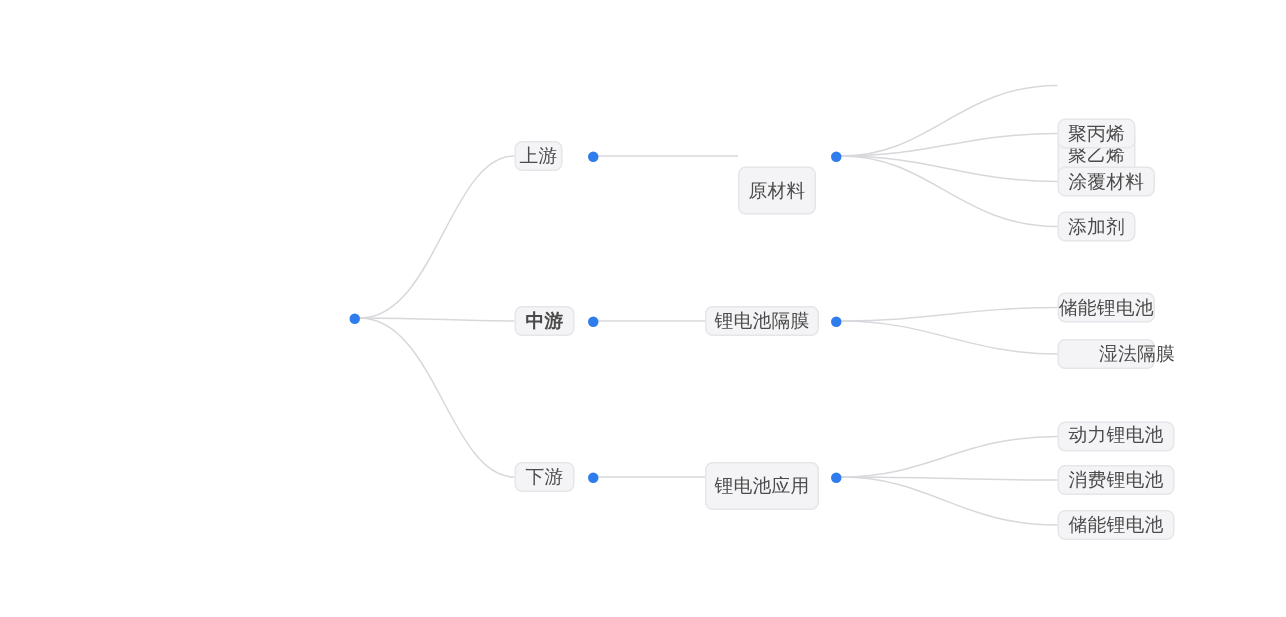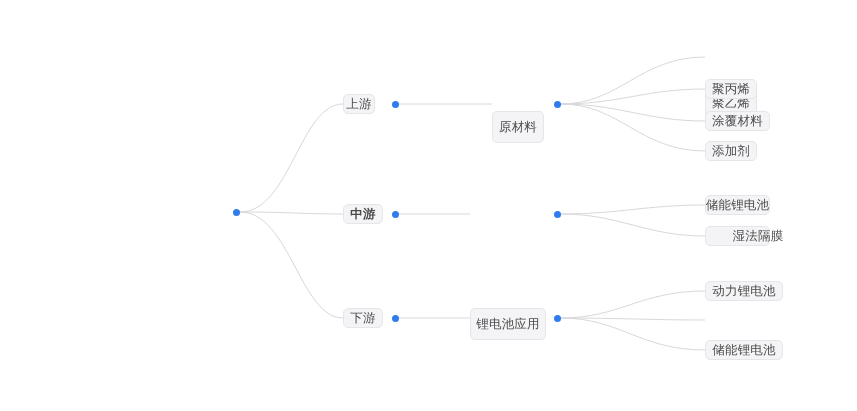--- a/index.html
+++ b/index.html
@@ -71,28 +71,30 @@
       <path d="M 561,214 C 620,214 645,205 705,205" fill="none" stroke="#d8d8dc" stroke-width="1"></path>
       <path d="M 561,214 C 620,214 645,236 705,236" fill="none" stroke="#d8d8dc" stroke-width="1"></path>
       <path d="M 561,318 C 620,318 640,291 705,291" fill="none" stroke="#d8d8dc" stroke-width="1"></path>
       <path d="M 561,318 C 620,318 650,320 705,320" fill="none" stroke="#d8d8dc" stroke-width="1"></path>
       <path d="M 561,318 C 620,318 640,350 705,350" fill="none" stroke="#d8d8dc" stroke-width="1"></path>
     </svg>
     <div class="node" style="left: 343px; top: 94px; width: 32px; height: 20px;">上游</div>
     <div class="node" style="left: 343px; top: 204px; width: 40px; height: 20px; font-weight: bold;">中游</div>
     <div class="node" style="left: 343px; top: 308px; width: 40px; height: 20px;">下游</div>
     <div class="node" style="left: 492px; top: 111px; width: 52px; height: 32px;">原材料</div>
+    <div class="node" style="left: 470px; top: 204px; width: 76px; height: 20px;">锂电池隔膜</div>
     <div class="node" style="left: 470px; top: 308px; width: 76px; height: 32px;">锂电池应用</div>
     <div class="node" style="left: 705px; top: 47px; width: 52px; height: 32px; margin-top: 40px;">聚乙烯</div>
     <div class="node" style="left: 705px; top: 79px; width: 52px; height: 20px;">聚丙烯</div>
     <div class="node" style="left: 705px; top: 111px; width: 65px; height: 20px;">涂覆材料</div>
     <div class="node" style="left: 705px; top: 141px; width: 52px; height: 20px;">添加剂</div>
     <div class="node" style="left: 705px; top: 195px; width: 65px; height: 20px;">储能锂电池</div>
     <div class="node" style="left: 705px; top: 226px; width: 65px; height: 20px; padding-left: 48px;">湿法隔膜</div>
-    <div class="node" style="left: 705px; top: 281px; width: 78px; height: 20px;">动力锂电池</div>
+    <div class="node" style="left: 705px; top: 281px; width: 78px; height: 20px; font-family: Liberation Mono, monospace;">动力锂电池</div>
+    <div class="node" style="left: 705px; top: 310px; width: 78px; height: 20px;">消费锂电池</div>
     <div class="node" style="left: 705px; top: 340px; width: 78px; height: 20px;">储能锂电池</div>
     <div class="dot" style="left: 232.5px; top: 208.5px; background: rgb(47, 125, 237);"></div>
     <div class="dot" style="left: 391.5px; top: 100.5px; background: rgb(47, 125, 237);"></div>
     <div class="dot" style="left: 391.5px; top: 210.5px; background: rgb(47, 125, 237);"></div>
     <div class="dot" style="left: 391.5px; top: 314.5px; background: rgb(47, 125, 237);"></div>
     <div class="dot" style="left: 553.5px; top: 100.5px; background: rgb(47, 125, 237);"></div>
     <div class="dot" style="left: 553.5px; top: 210.5px; background: rgb(47, 125, 237);"></div>
     <div class="dot" style="left: 553.5px; top: 314.5px; background: rgb(47, 125, 237);"></div>
   </div>
 

